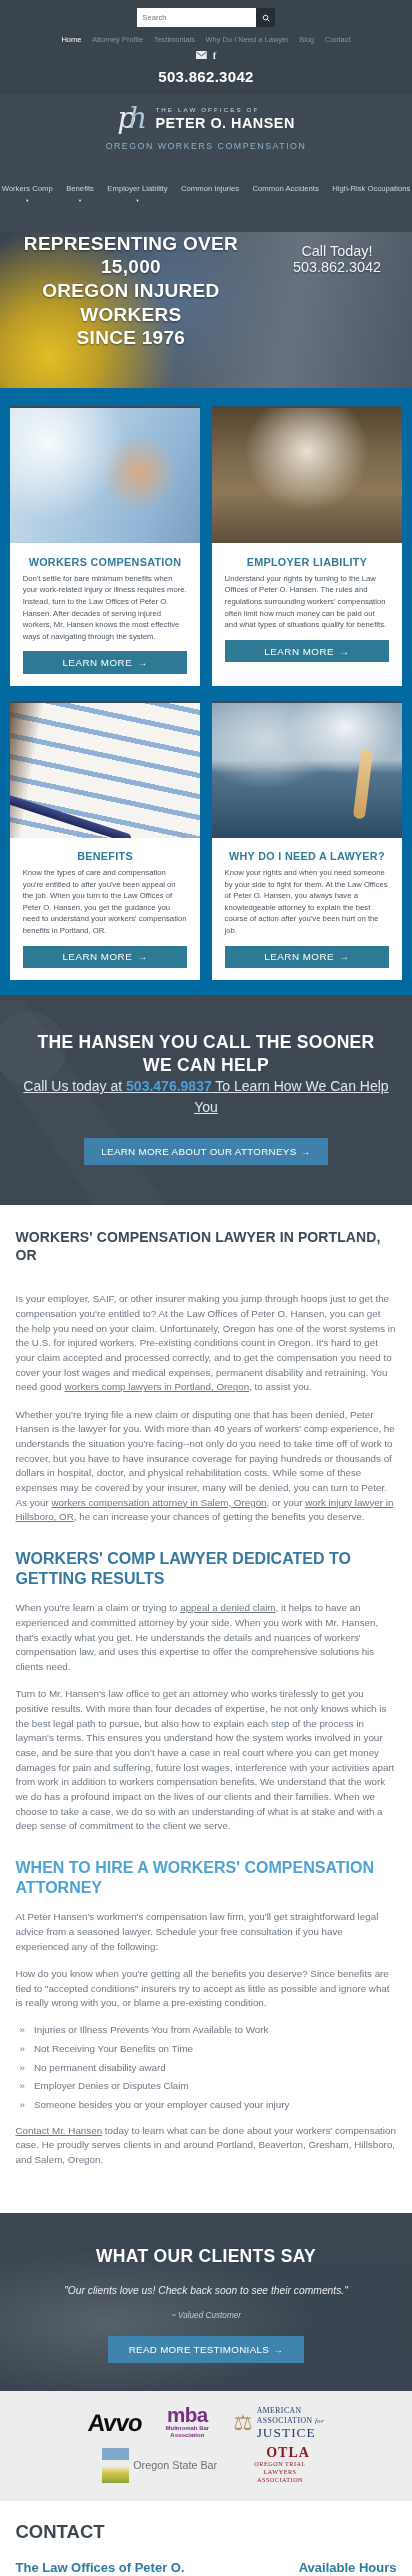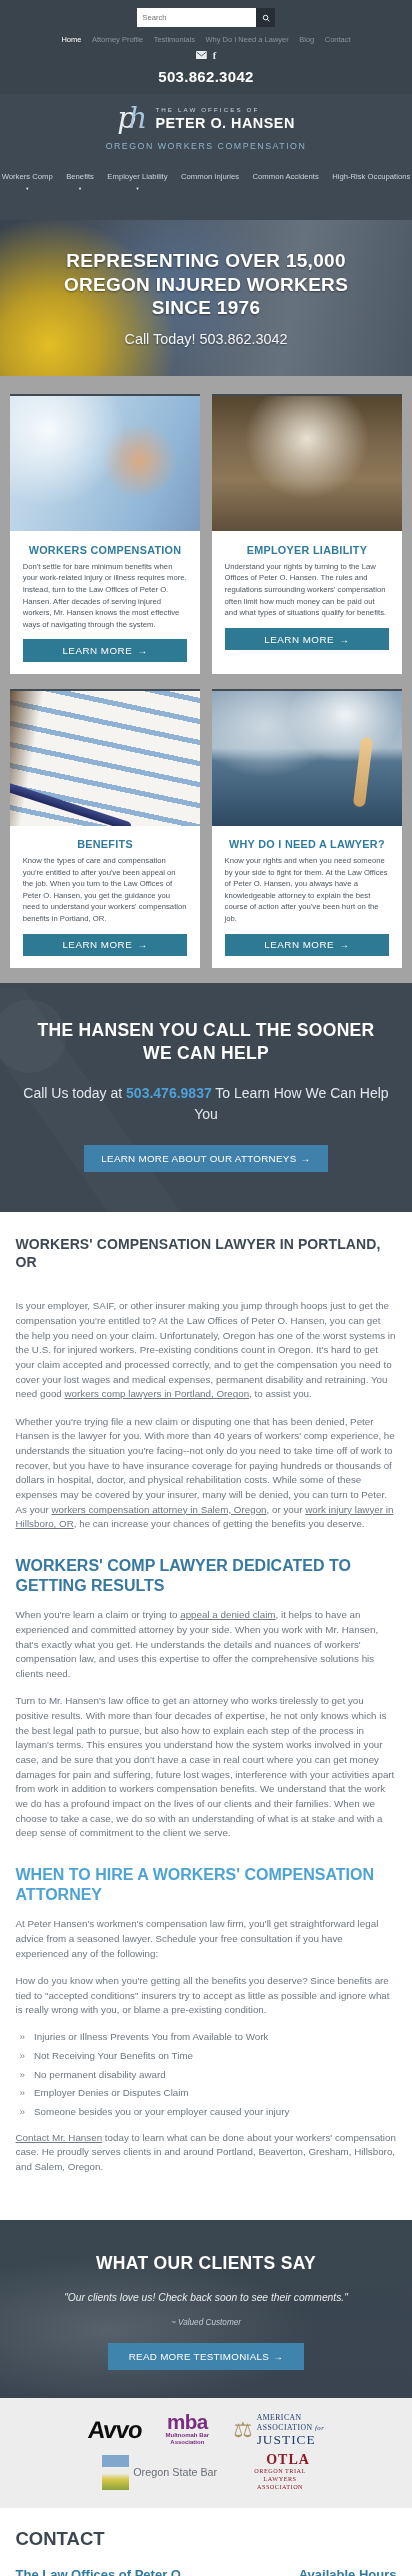--- a/index.html
+++ b/index.html
@@ -21,36 +21,36 @@
   
   .brand-band{background:#3e4953;text-align:center;padding:10.3px 0 29px;}
   .logo-row{display:flex;justify-content:center;align-items:center;gap:8.2px;}
   .monogram{font-family:"DejaVu Serif",serif;font-style:italic;font-size:29px;line-height:1;}
   .mono-p{color:#e9eef2;}
   .mono-h{color:#a9c6da;margin-left:-7.2px;}
   .brand-text{text-align:left;}
   .brand-line1{display:block;font-size:6.2px;letter-spacing:2.1px;color:#cfd6db;}
   .brand-line2{display:block;font-size:14.4px;font-weight:bold;letter-spacing:0.5px;color:#fff;margin-top:1.5px;}
   .tagline{margin-top:8.2px;font-size:8.8px;letter-spacing:1.5px;color:#8fb3c8;}
-  .sub-nav{margin-top:21px;display:flex;justify-content:center;gap:13.4px;}
+  .sub-nav{margin-top:33px;display:flex;justify-content:center;gap:13.4px;}
   .sub-item{color:#ccd3d9;font-size:7.7px;cursor:pointer;}
   .sub-item .caret{display:block;font-size:4.1px;color:#e8ecef;margin-top:4.6px;}
 
   
-  .hero{height:156px;display:flex;flex-direction:column;justify-content:center;text-align:center;
+  .hero{height:156px;display:flex;justify-content:center;text-align:center;
     background:
       radial-gradient(circle at 12% 80%, rgba(236,196,34,.95) 0%, rgba(218,176,26,.8) 13%, rgba(218,176,26,0) 33%),
       radial-gradient(circle at 42% 42%, rgba(88,118,158,.6) 0%, rgba(88,118,158,0) 38%),
       linear-gradient(100deg,#39434f 0%,#525e6b 45%,#67727f 70%,#4c5863 100%);}
   .hero h1{margin:0;font-size:19px;line-height:1.24;color:#fff;font-weight:bold;letter-spacing:0.3px;text-shadow:0 1px 2.1px rgba(0,0,0,.45);}
   .hero h1 span{display:block;}
   .hero-sub{margin-top:11.3px;font-size:14.4px;color:#f2f5f7;text-shadow:0 1px 2.1px rgba(0,0,0,.45);}
 
   
-  .cards-section{background:#a3a3a3;padding:18.5px 10.3px 14.4px;}
+  .cards-section{background:#0369a1;padding:18.5px 10.3px 14.4px;}
   .cards-grid{display:grid;grid-template-columns:1fr 1fr;gap:14.4px 12.4px;}
   .card{background:#fff;border-top:2.1px solid #3f4a52;display:flex;flex-direction:column;}
   .card-img{height:135px;}
   .img-backpain{background:
       radial-gradient(circle at 20% 25%, #f6fafc 0%, rgba(246,250,252,0) 42%),
       radial-gradient(circle at 68% 48%, #d9aa84 0%, rgba(217,170,132,0) 26%),
       linear-gradient(115deg,#d2e2ef 0%,#abc9e1 45%,#90b5d5 75%,#7d9cbd 100%);}
   .img-courtroom{background:
       radial-gradient(ellipse at 50% 32%, #e9e1d3 0%, rgba(233,225,211,0) 46%),
       linear-gradient(#55462f 0%,#7b674c 35%,#8d7858 62%,#5f4e3a 100%);}
@@ -72,21 +72,21 @@
       font-size:9.8px;letter-spacing:0.5px;padding:5.7px 0;margin-top:9.3px;font-family:"Liberation Sans",sans-serif;}
   .btn-learn .arr{margin-left:5.2px;}
 
   
   .cta-band{position:relative;overflow:hidden;background:#3d4853;text-align:center;color:#fff;padding:36px 20.6px 40px;}
   .cta-band::before{content:"";position:absolute;left:-31px;top:5.2px;width:216px;height:268px;opacity:.5;
       background:
         radial-gradient(circle at 28% 18%, rgba(255,255,255,.07) 0 36px, rgba(255,255,255,0) 37px),
         linear-gradient(55deg, transparent 42%, rgba(255,255,255,.05) 42% 60%, transparent 60%);}
   .cta-band h2{position:relative;margin:0;font-size:17.5px;line-height:1.3;letter-spacing:0.3px;}
-  .cta-sub{position:relative;margin-top:19px;font-size:14px;line-height:1.5;color:#e2e8ec;font-weight:300;}
+  .cta-sub{position:relative;margin-top:0;font-size:14px;line-height:1.5;color:#e2e8ec;font-weight:300;text-decoration:underline;}
   .cta-phone{color:#4ea0d6;font-weight:bold;}
   .btn-cta{position:relative;display:inline-block;margin-top:19.6px;background:#3f81aa;color:#fff;border:none;cursor:pointer;
       font-size:9.8px;letter-spacing:0.3px;padding:8.2px 17.5px;font-family:"Liberation Sans",sans-serif;}
   .btn-cta .arr{margin-left:4.1px;}
 
   
   .main-article{background:#fff;padding:24px 15.5px 33px;}
   .main-article h1{margin:0 0 28px;font-size:14px;line-height:1.25;color:#3d4a55;letter-spacing:0.1px;}
   .main-article p{margin:12.4px 0;font-size:9.8px;line-height:1.5;color:#6e7883;}
   .main-article a{color:#6e7883;text-decoration:underline;}

